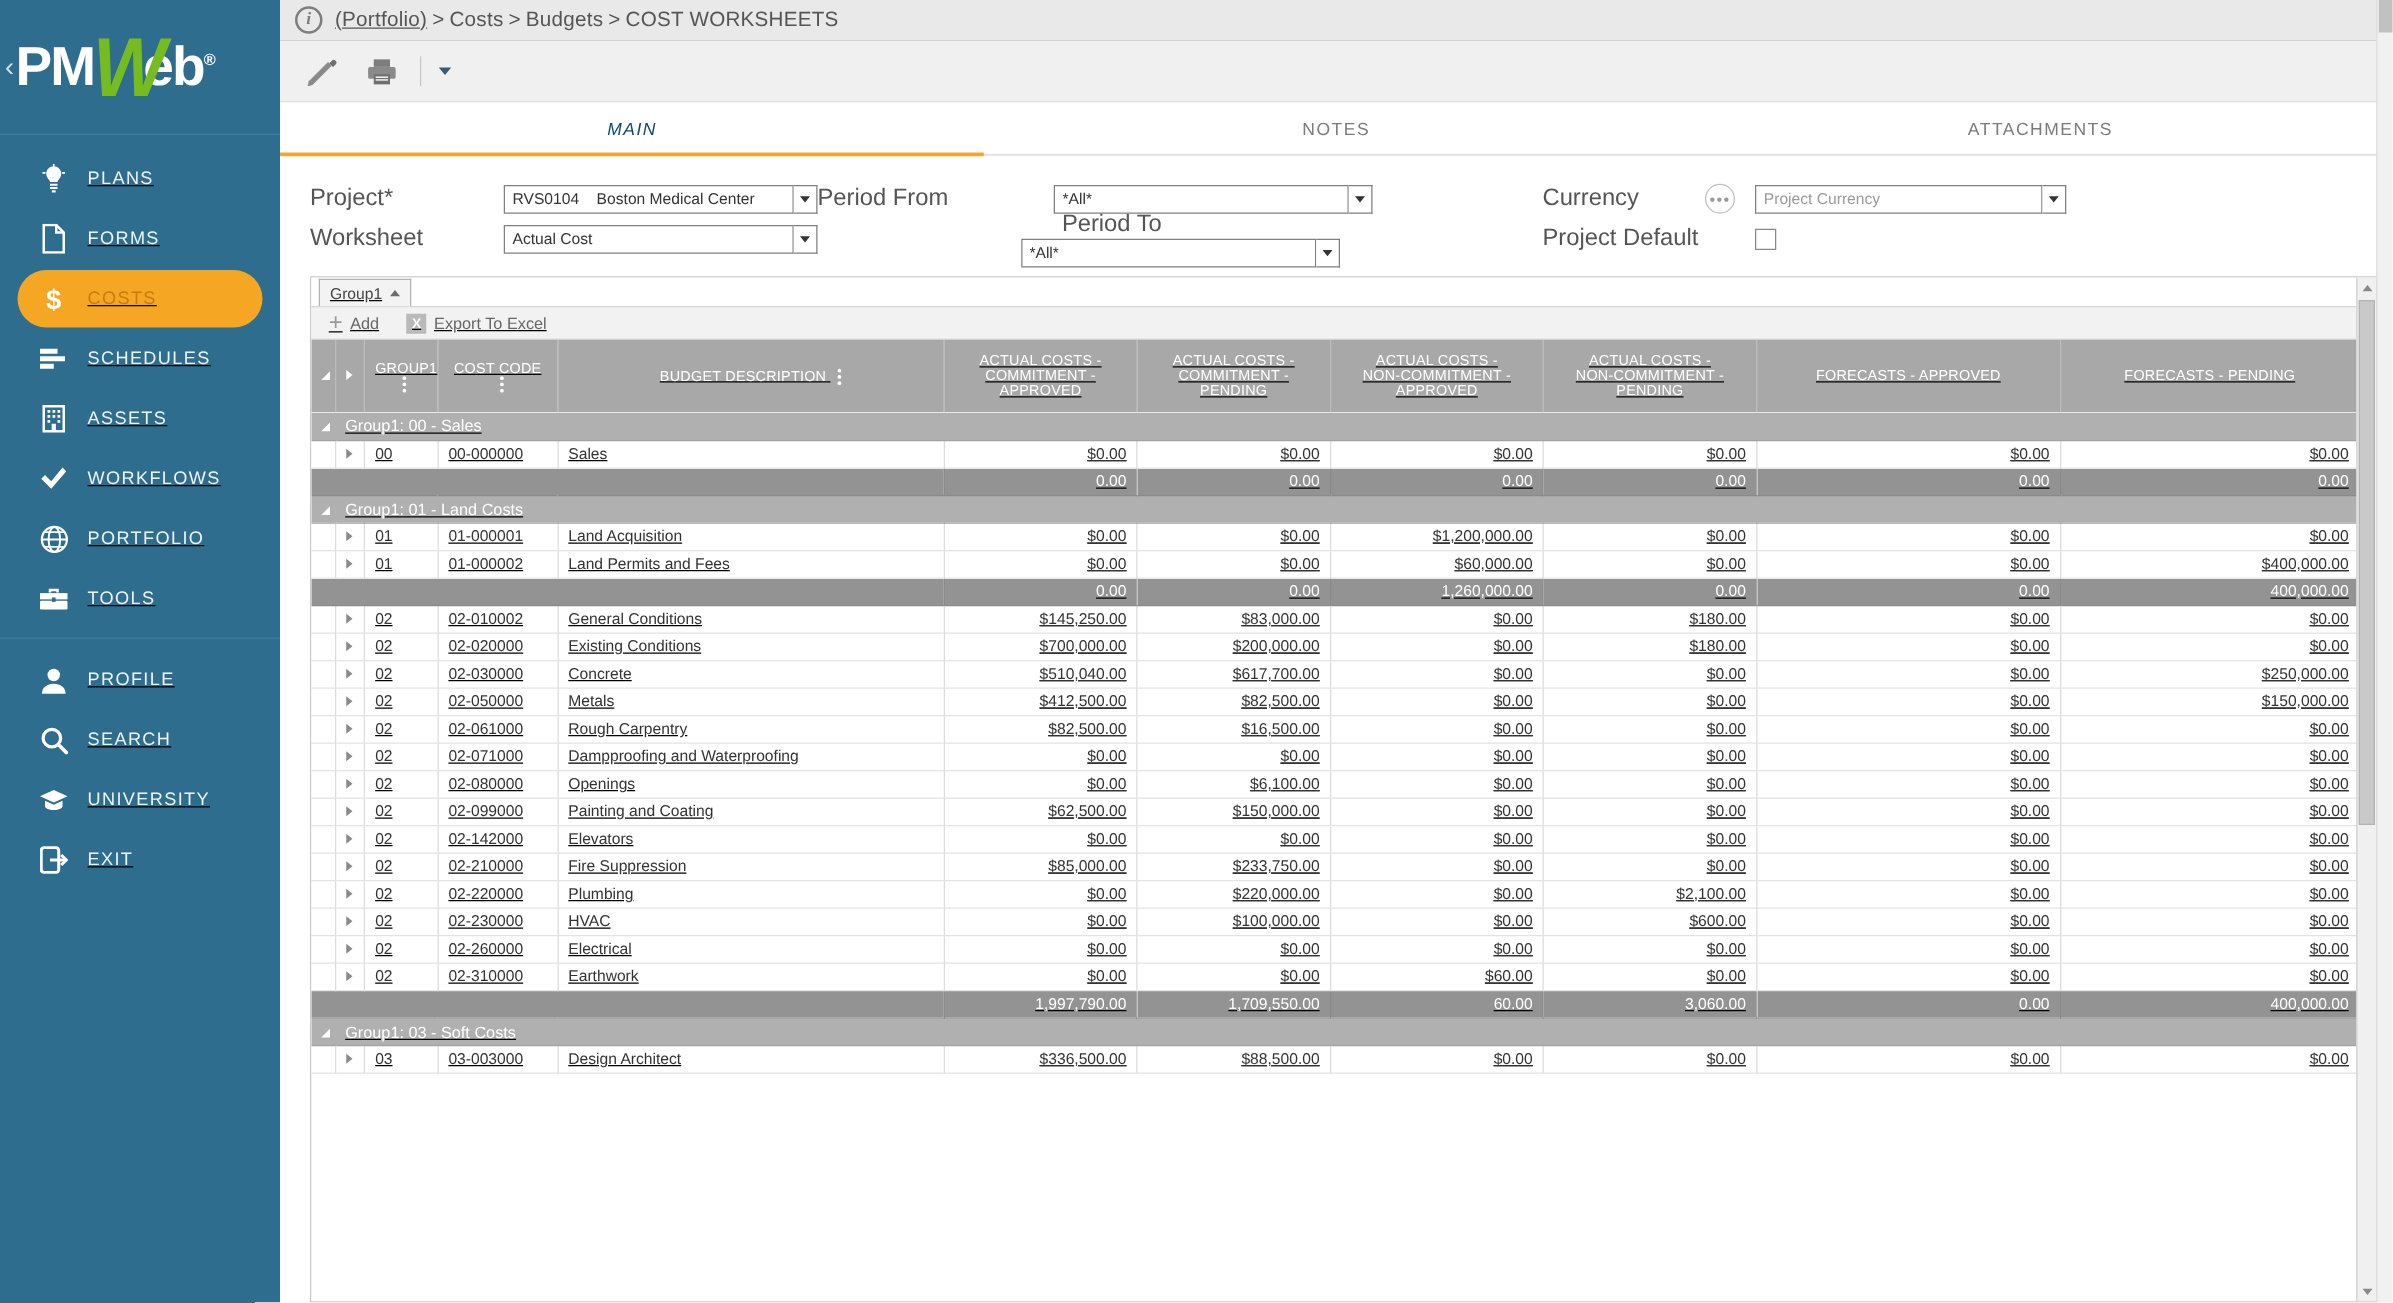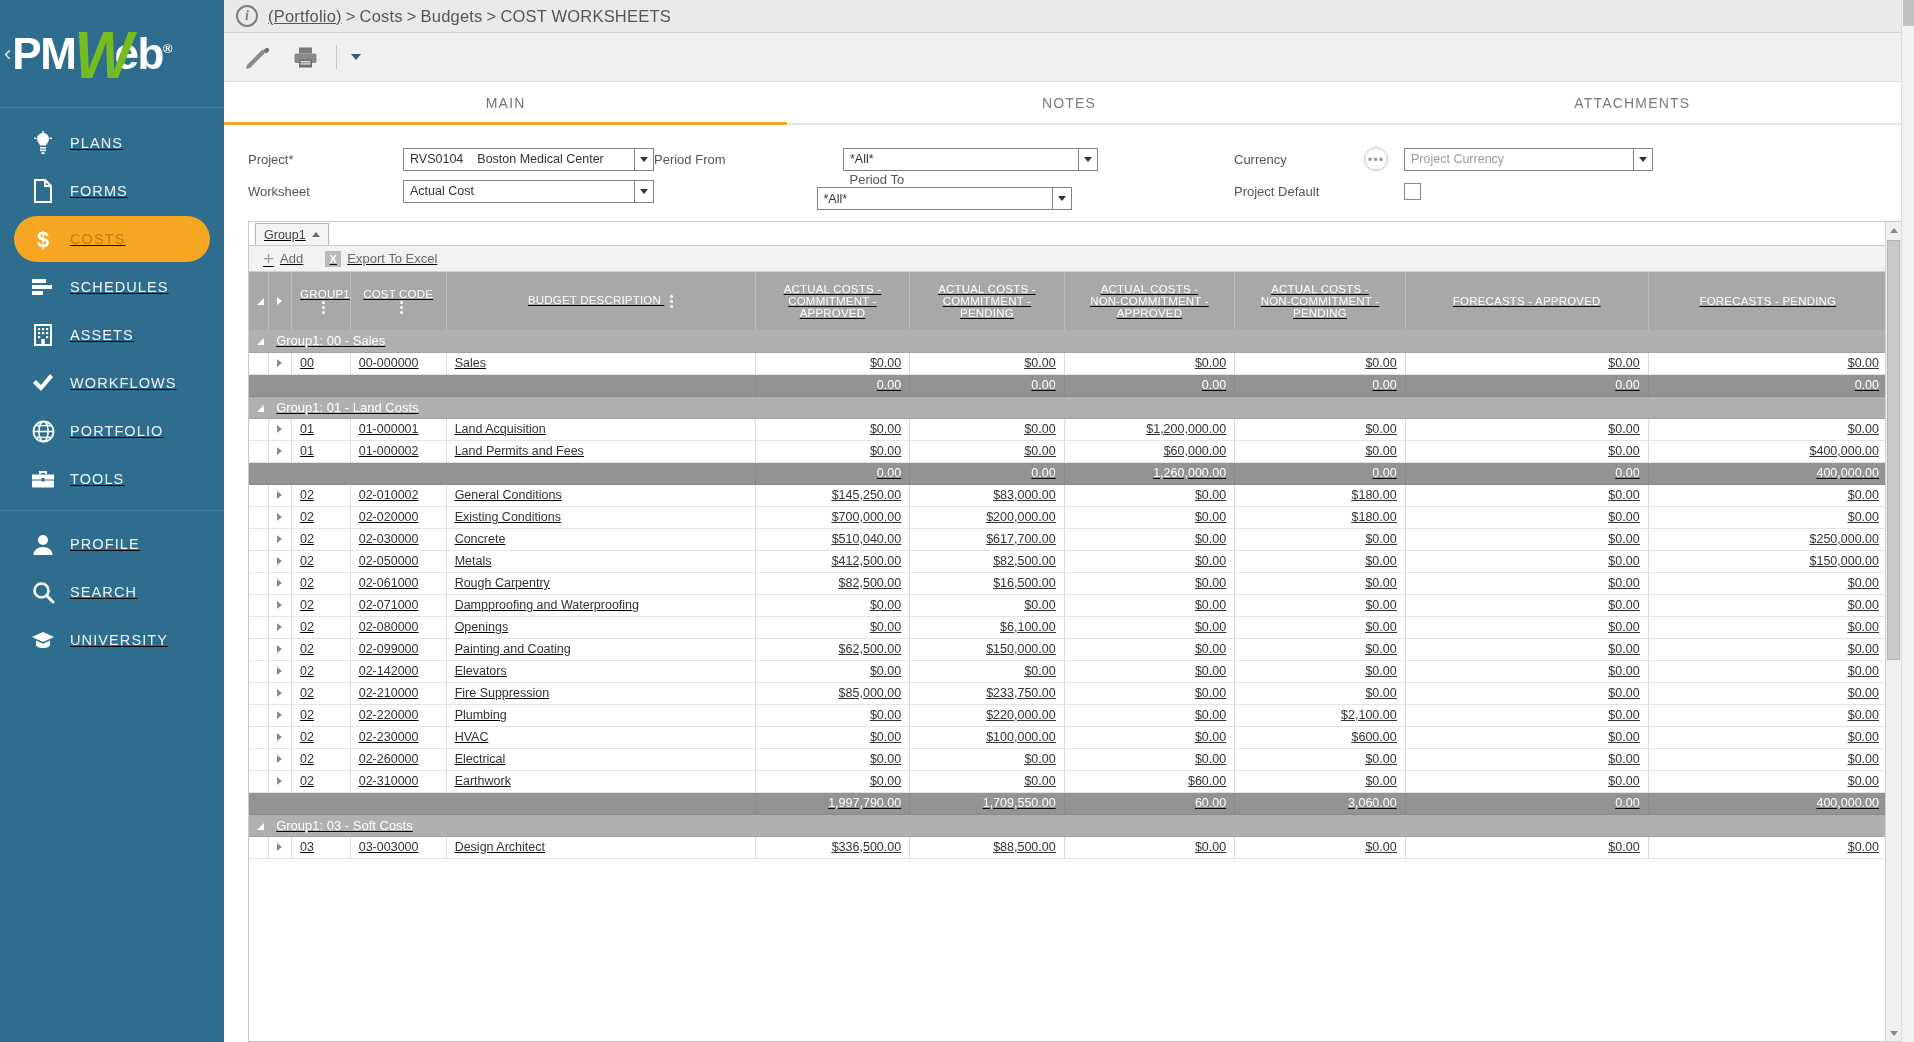--- a/index.html
+++ b/index.html
@@ -85,29 +85,29 @@
   .tb-btn { width: 34px; height: 34px; display:flex; align-items:center; justify-content:center; cursor:pointer; }
   .tb-divider { width:1px; height: 24px; background:#c6c6c6; }
   .caret-down { width:0;height:0;border-left:5px solid transparent;border-right:5px solid transparent;border-top:6px solid #3b5a78; cursor:pointer;}
 
   .tabs { height: 43px; display:flex; border-bottom: 2px solid #e4e4e4; background:#fff; }
   .tab {
     flex: 1; display:flex; align-items:center; justify-content:center;
     font-size: 14px; letter-spacing: 1.2px; color:#7b7b7b; cursor:pointer;
     position: relative;
   }
-  .tab.active { color: #737373; }
+  .tab.active { color: #0c4a6e; font-style: italic; }
   .tab.active:after {
     content:""; position:absolute; left:0; right:0; bottom:-2px; height:3px; background:#f0a72c;
   }
 
   .formarea { padding: 18px 0 8px 0; background:#fff; }
   .formrow { display:flex; align-items:center; height: 32px; }
   .fgroup { display:flex; align-items:center; }
-  .flabel { font-size: 13px; color:#555; }
+  .flabel { font-size: 19px; color:#555; }
   .fctl { display:flex; align-items:stretch; height:23px; }
   .finput {
     border:1px solid #808080; background:#fff; font-size: 12.5px; color:#333;
     padding: 0 6px; display:flex; align-items:center; white-space:nowrap; overflow:hidden;
     height:23px;
   }
   .finput.ph { color:#9a9a9a; }
   .fcode { margin-right: 14px; }
   .fdrop {
     width: 19px; border:1px solid #808080; border-left:none; background:#fff;
@@ -329,20 +329,30 @@
       <div class="navitem">
         <span class="nico">
           <svg width="24" height="20" viewBox="0 0 24 20">
               <path fill="#fff" d="M12 2L1 7l11 5 11-5z"></path>
               <path fill="#fff" d="M5 10.5v4.5c0 1.7 3.1 3 7 3s7-1.3 7-3v-4.5l-7 3.2z"></path>
             </svg>
         </span>
         <span class="nlabel">UNIVERSITY</span>
       </div>
 
+      <div class="navitem">
+        <span class="nico">
+          <svg width="23" height="22" viewBox="0 0 23 22">
+              <rect x="1" y="1" width="14" height="20" rx="2.5" fill="none" stroke="#fff" stroke-width="2.4"></rect>
+              <line x1="8" y1="11" x2="21" y2="11" stroke="#fff" stroke-width="2.4"></line>
+              <polyline fill="none" stroke="#fff" stroke-width="2.4" points="17,7 21,11 17,15"></polyline>
+            </svg>
+        </span>
+        <span class="nlabel">EXIT</span>
+      </div>
 
     </div>
   </div>
 
   <div class="main">
 
     <div class="topbar">
       <div class="info-icon">i</div>
       <div class="crumbs">
         <a href="#">(Portfolio)</a><span class="sep">&gt;</span><span>Costs</span><span class="sep">&gt;</span><span>Budgets</span><span class="sep">&gt;</span><span>COST WORKSHEETS</span>

